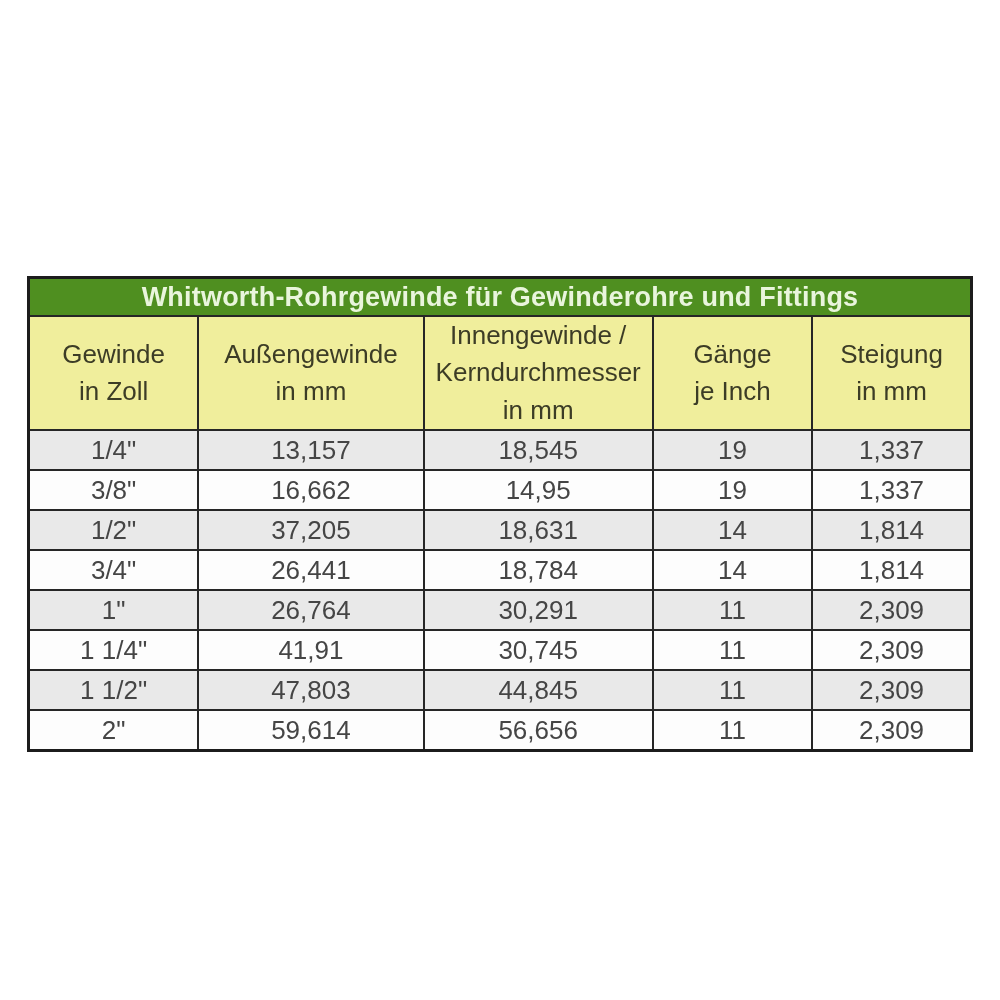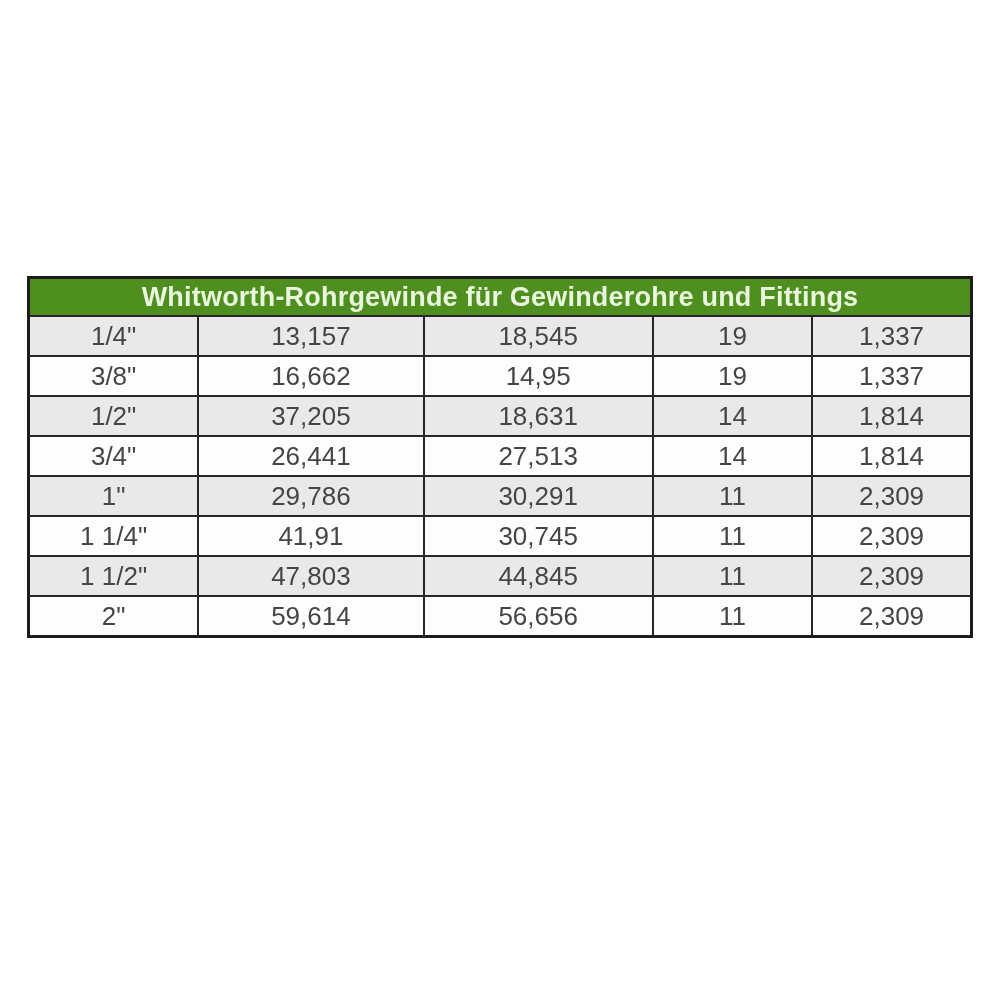--- a/index.html
+++ b/index.html
@@ -74,20 +74,33 @@
         <col style="width:18%">
         <col style="width:23.9%">
         <col style="width:24.3%">
         <col style="width:16.9%">
         <col style="width:16.9%">
       </colgroup>
       <thead>
         <tr>
           <th class="title-cell" colspan="5">Whitworth-Rohrgewinde für Gewinderohre und Fittings</th>
         </tr>
+        <tr class="colhead-row">
+          <th>Gewinde
+in Zoll</th>
+          <th>Außengewinde
+in mm</th>
+          <th>Innengewinde /
+Kerndurchmesser
+in mm</th>
+          <th>Gänge
+je Inch</th>
+          <th>Steigung
+in mm</th>
+        </tr>
       </thead>
       <tbody>
           <tr>
             <td>1/4"</td>
             <td>13,157</td>
             <td>18,545</td>
             <td>19</td>
             <td>1,337</td>
           </tr>
           <tr>
@@ -100,27 +113,27 @@
           <tr>
             <td>1/2"</td>
             <td>37,205</td>
             <td>18,631</td>
             <td>14</td>
             <td>1,814</td>
           </tr>
           <tr>
             <td>3/4"</td>
             <td>26,441</td>
-            <td>27,513</td>
+            <td>18,784</td>
             <td>14</td>
             <td>1,814</td>
           </tr>
           <tr>
             <td>1"</td>
-            <td>29,786</td>
+            <td>26,764</td>
             <td>30,291</td>
             <td>11</td>
             <td>2,309</td>
           </tr>
           <tr>
             <td>1 1/4"</td>
             <td>41,91</td>
             <td>30,745</td>
             <td>11</td>
             <td>2,309</td>

